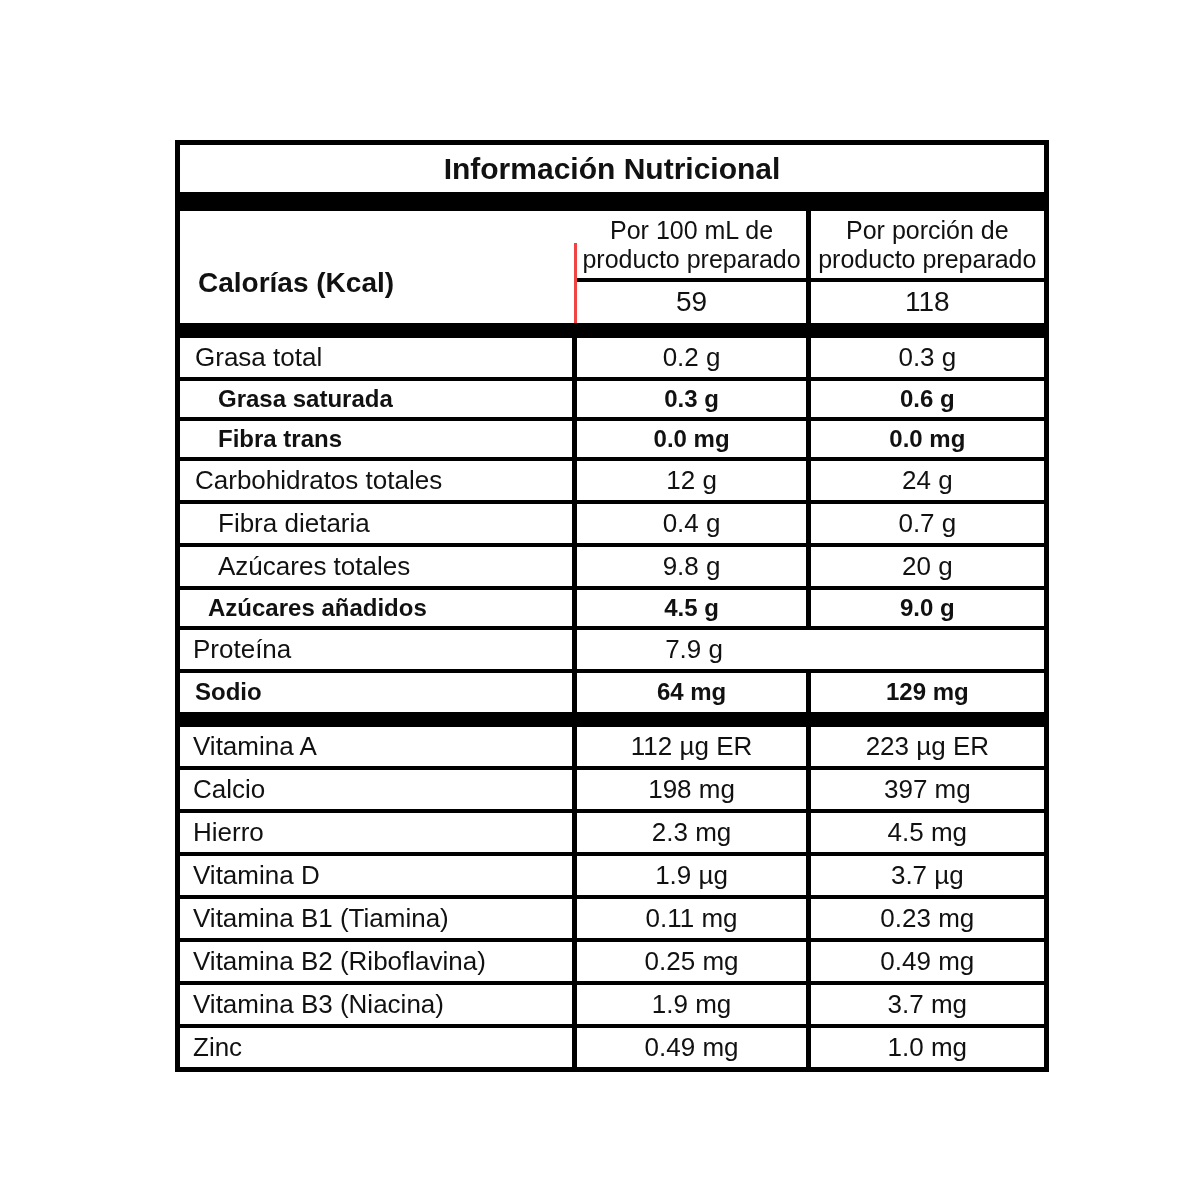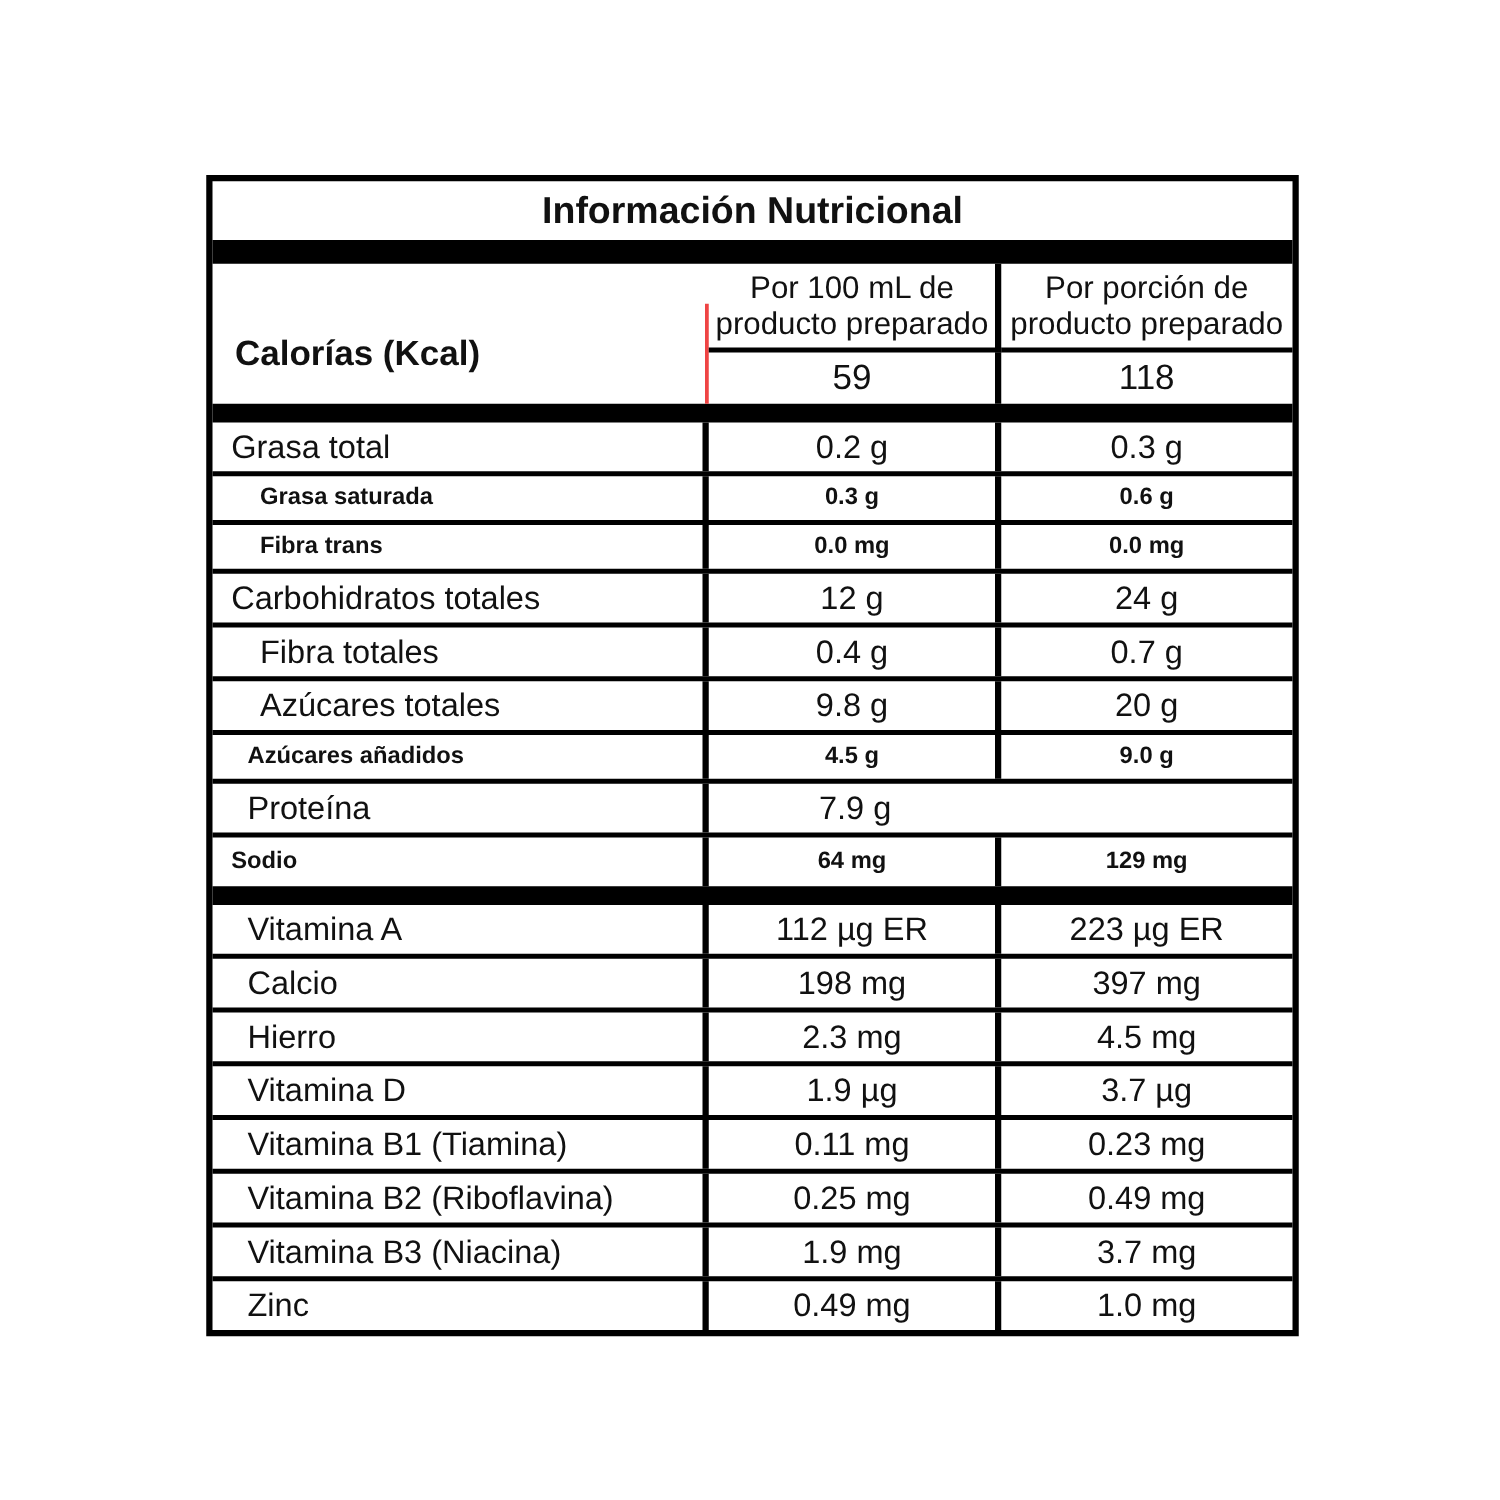--- a/index.html
+++ b/index.html
@@ -1,21 +1,21 @@
 <!DOCTYPE html>
 <html><head>
 <meta charset="utf-8">
 <style>
   * { margin:0; padding:0; box-sizing:border-box; }
   html,body { width:1200px; height:1200px; background:#ffffff;
     font-family:"Liberation Sans", sans-serif; color:#111; }
   .sheet { position:relative; width:1200px; height:1200px; background:#ffffff; overflow:hidden; }
 
   .nutrition-table {
-    position:absolute; left:165px; top:140px; width:874px;
+    position:absolute; left:175px; top:140px; width:874px;
     border:5px solid #000; background:#fff;
   }
 
   .title-row {
     text-align:center; font-weight:bold; font-size:30px;
     padding:7px 0 6px 0;
     border-bottom:4px solid #000;
   }
   .serving-box {
     margin-top:3px;
@@ -44,24 +44,24 @@
   .h-val.right { grid-column:3; grid-row:2; }
 
   .row { display:grid; grid-template-columns:46% 27% 27%;
     border-bottom:4px solid #000; font-size:26px; min-height:39px; }
   .row.last { border-bottom:none; }
   .row .c1 { display:flex; align-items:center; padding:4px 6px 4px 15px;
     border-right:5px solid #000; }
   .row .c2 { display:flex; align-items:center; justify-content:center;
     border-right:5px solid #000; padding:4px 2px; }
   .row .c3 { display:flex; align-items:center; justify-content:center; padding:4px 2px; }
-  .row.bold { font-weight:bold; font-size:19px; }
+  .row.bold { font-weight:bold; font-size:24px; }
   .row.indent1 .c1 { padding-left:38px; }
   .row.indent2 .c1 { padding-left:28px; }
-  .row.indent-sm .c1 { padding-left:28px; }
+  .row.indent-sm .c1 { padding-left:13px; }
 </style>
 </head>
 <body>
 
 <div class="sheet">
   <div class="nutrition-table">
 
     <div class="title-row">Información Nutricional</div>
 
 
@@ -91,21 +91,21 @@
       <div class="c1">Fibra trans</div>
       <div class="c2">0.0 mg</div>
       <div class="c3">0.0 mg</div>
     </div>
     <div class="row">
       <div class="c1">Carbohidratos totales</div>
       <div class="c2">12 g</div>
       <div class="c3">24 g</div>
     </div>
     <div class="row indent1">
-      <div class="c1">Fibra totales</div>
+      <div class="c1">Fibra dietaria</div>
       <div class="c2">0.4 g</div>
       <div class="c3">0.7 g</div>
     </div>
     <div class="row indent1">
       <div class="c1">Azúcares totales</div>
       <div class="c2">9.8 g</div>
       <div class="c3">20 g</div>
     </div>
     <div class="row bold indent2">
       <div class="c1">Azúcares añadidos</div>

